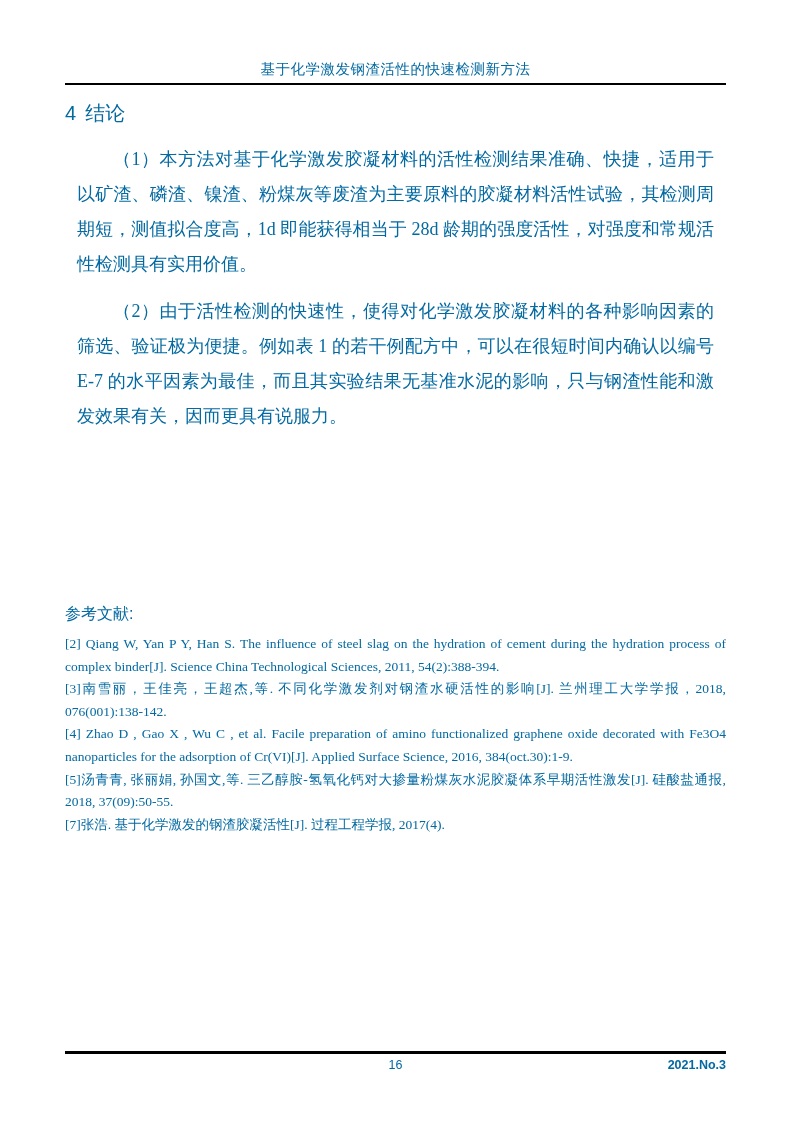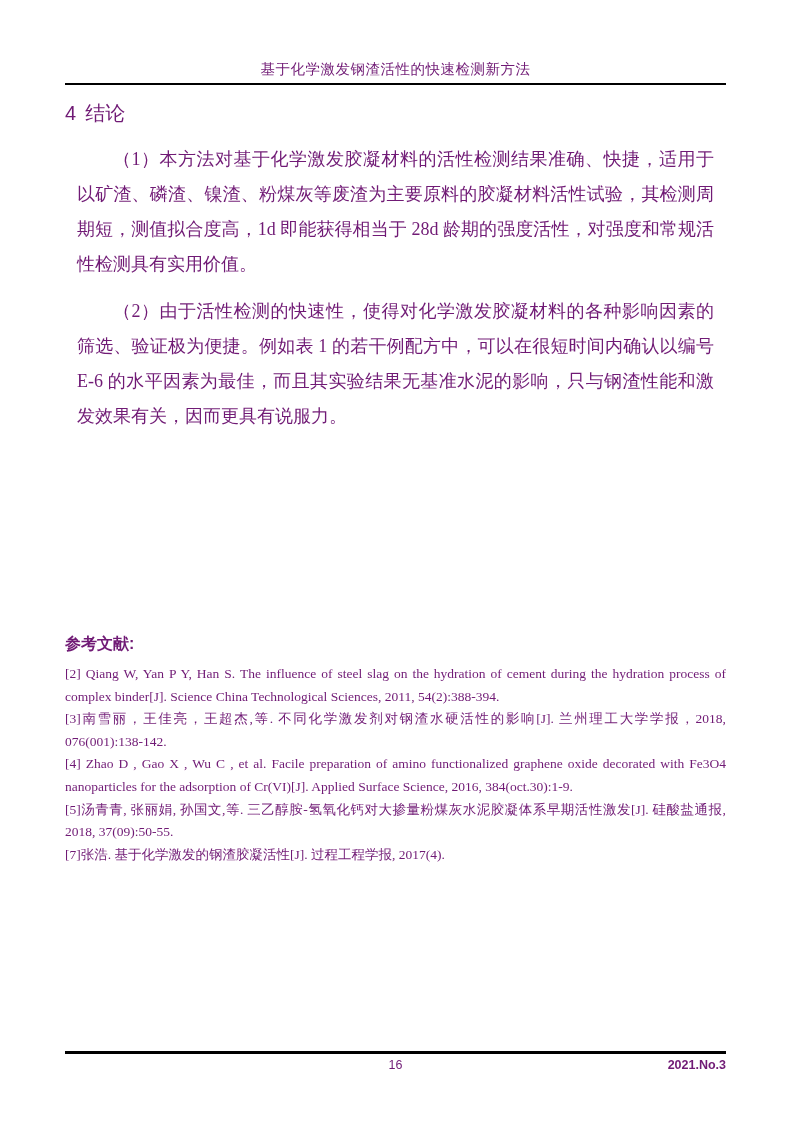--- a/index.html
+++ b/index.html
@@ -1,21 +1,21 @@
 <!DOCTYPE html>
 <html><head>
 <meta charset="utf-8">
 <style>
   html, body { margin: 0; padding: 0; background: #ffffff; }
   .page {
     position: relative;
     width: 793px;
     height: 1122px;
     background: #ffffff;
-    color: #701a75;
+    color: #0369a1;
     font-family: "Liberation Serif", "DejaVu Serif", serif;
     overflow: hidden;
   }
   .running-header {
     position: absolute;
     top: 58px;
     left: 65px;
     width: 661px;
     text-align: center;
     font-size: 14.5px;
@@ -47,24 +47,23 @@
   .body-text p { margin: 12px; text-indent: 2em; }
   .references {
     position: absolute;
     top: 604px;
     left: 65px;
     width: 661px;
   }
   .ref-heading {
     font-family: "Liberation Sans", "DejaVu Sans", sans-serif;
     font-size: 16px;
-    font-weight: bold;
+    font-weight: normal;
     line-height: 20px;
     margin-bottom: 9px;
-    margin-top: 30px;
   }
   .ref-item {
     font-size: 13.5px;
     line-height: 22.6px;
     text-align: justify;
     text-justify: inter-ideograph;
   }
   .footer-rule {
     position: absolute;
     top: 1051px;
@@ -101,21 +100,21 @@
   <div class="running-header">
     <span>基于化学激发钢渣活性的快速检测新方法</span>
   </div>
 
   <div class="section-heading">
     <span class="sec-num">4</span><span>结论</span>
   </div>
 
   <div class="body-text">
     <p>（1）本方法对基于化学激发胶凝材料的活性检测结果准确、快捷，适用于以矿渣、磷渣、镍渣、粉煤灰等废渣为主要原料的胶凝材料活性试验，其检测周期短，测值拟合度高，1d 即能获得相当于 28d 龄期的强度活性，对强度和常规活性检测具有实用价值。</p>
-    <p>（2）由于活性检测的快速性，使得对化学激发胶凝材料的各种影响因素的筛选、验证极为便捷。例如表 1 的若干例配方中，可以在很短时间内确认以编号 E-6 的水平因素为最佳，而且其实验结果无基准水泥的影响，只与钢渣性能和激发效果有关，因而更具有说服力。</p>
+    <p>（2）由于活性检测的快速性，使得对化学激发胶凝材料的各种影响因素的筛选、验证极为便捷。例如表 1 的若干例配方中，可以在很短时间内确认以编号 E-7 的水平因素为最佳，而且其实验结果无基准水泥的影响，只与钢渣性能和激发效果有关，因而更具有说服力。</p>
   </div>
 
   <div class="references">
     <div class="ref-heading">参考文献:</div>
     <div class="ref-item">[2] Qiang W, Yan P Y, Han S. The influence of steel slag on the hydration of cement during the hydration process of complex binder[J]. Science China Technological Sciences, 2011, 54(2):388-394.</div>
     <div class="ref-item">[3]南雪丽，王佳亮，王超杰,等. 不同化学激发剂对钢渣水硬活性的影响[J]. 兰州理工大学学报，2018, 076(001):138-142.</div>
     <div class="ref-item">[4] Zhao D , Gao X , Wu C , et al. Facile preparation of amino functionalized graphene oxide decorated with Fe3O4 nanoparticles for the adsorption of Cr(VI)[J]. Applied Surface Science, 2016, 384(oct.30):1-9.</div>
     <div class="ref-item">[5]汤青青, 张丽娟, 孙国文,等. 三乙醇胺-氢氧化钙对大掺量粉煤灰水泥胶凝体系早期活性激发[J]. 硅酸盐通报, 2018, 37(09):50-55.</div>
     <div class="ref-item">[7]张浩. 基于化学激发的钢渣胶凝活性[J]. 过程工程学报, 2017(4).</div>
   </div>

